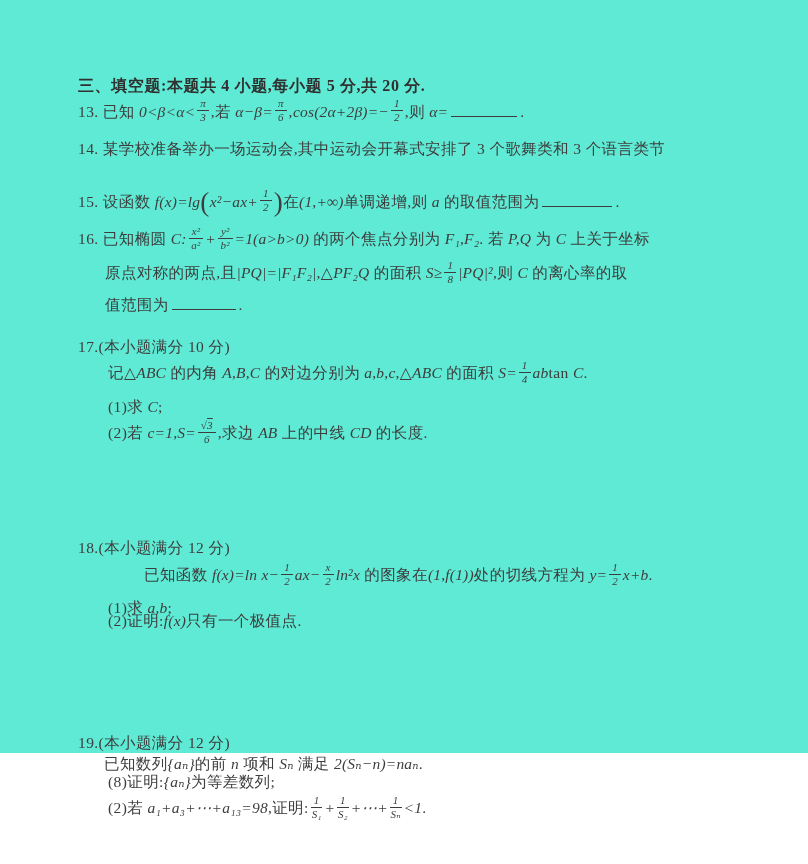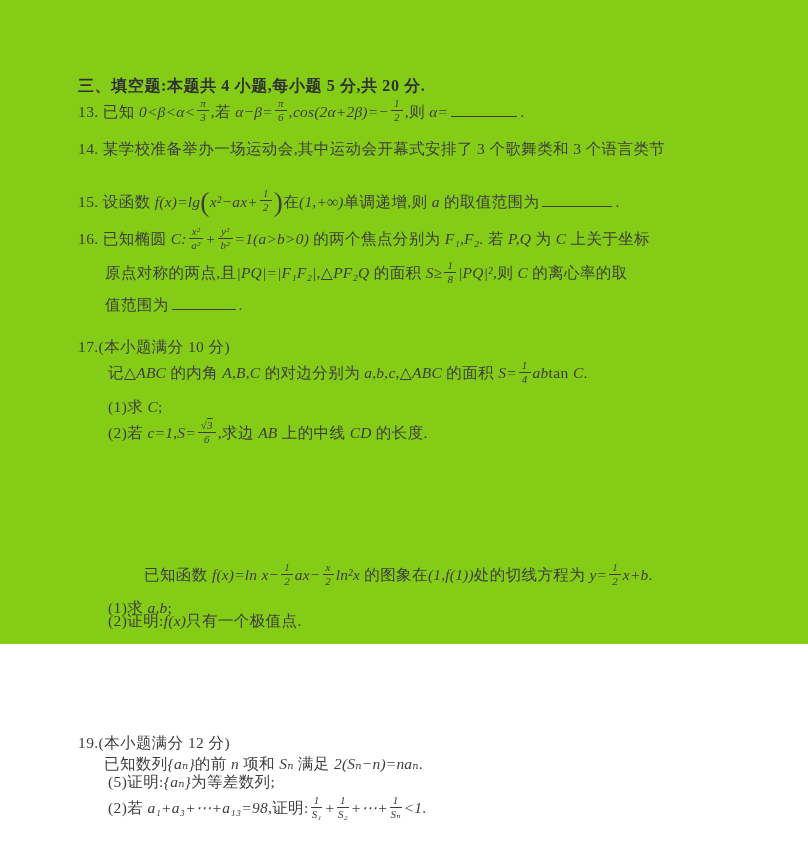--- a/index.html
+++ b/index.html
@@ -2,22 +2,22 @@
 <html><head>
 <meta charset="utf-8">
 <style>
   html,body{margin:0;padding:0;}
   body{
     width:808px;height:864px;overflow:hidden;
     background:#ffffff;
     font-family:"Liberation Serif","DejaVu Serif",serif;
   }
   .page{
-    position:relative;width:808px;height:644px;
-    background:#84cc16;
+    position:relative;width:808px;height:753px;
+    background:#5eead4;
     color:#3d3d3d;
     filter:blur(0.3px);
   }
   .line{
     position:absolute;
     font-size:15.5px;
     line-height:1.25;
     white-space:nowrap;
     letter-spacing:0.4px;
   }
@@ -67,20 +67,21 @@
   <div class="line" id="ln-q13"><span>13. 已知 </span><span class="math">0&lt;β&lt;α&lt;</span><span class="frac"><span class="math fn">π</span><span class="math fd">3</span></span><span>,若 </span><span class="math">α−β=</span><span class="frac"><span class="math fn">π</span><span class="math fd">6</span></span><span>,</span><span class="math">cos(2α+2β)=−</span><span class="frac"><span class="math fn">1</span><span class="math fd">2</span></span><span>,则 </span><span class="math">α=</span><span class="blank" style="width: 66px;"></span><span>.</span></div>
   <div class="line" id="ln-q14a"><span>14. 某学校准备举办一场运动会,其中运动会开幕式安排了 3 个歌舞类和 3 个语言类节</span></div>
   <div class="line" id="ln-q15"><span>15. 设函数 </span><span class="math">f(x)=lg</span><span class="bigp">(</span><span class="math">x²−ax+</span><span class="frac"><span class="math fn">1</span><span class="math fd">2</span></span><span class="bigp">)</span><span>在</span><span class="math">(1,+∞)</span><span>单调递增,则 </span><span class="math">a</span><span> 的取值范围为</span><span class="blank" style="width: 70px;"></span><span>.</span></div>
   <div class="line" id="ln-q16a"><span>16. 已知椭圆 </span><span class="math">C:</span><span class="frac"><span class="math fn">x²</span><span class="math fd">a²</span></span><span class="math">+</span><span class="frac"><span class="math fn">y²</span><span class="math fd">b²</span></span><span class="math">=1(a&gt;b&gt;0)</span><span> 的两个焦点分别为 </span><span class="math">F₁,F₂</span><span>. 若 </span><span class="math">P,Q</span><span> 为 </span><span class="math">C</span><span> 上关于坐标</span></div>
   <div class="line" id="ln-q16b"><span>原点对称的两点,且</span><span class="math">|PQ|=|F₁F₂|</span><span>,△</span><span class="math">PF₂Q</span><span> 的面积 </span><span class="math">S≥</span><span class="frac"><span class="math fn">1</span><span class="math fd">8</span></span><span class="math">|PQ|²</span><span>,则 </span><span class="math">C</span><span> 的离心率的取</span></div>
   <div class="line" id="ln-q16c"><span>值范围为</span><span class="blank" style="width: 64px;"></span><span>.</span></div>
   <div class="line" id="ln-q17h"><span>17.(本小题满分 10 分)</span></div>
   <div class="line" id="ln-q17b"><span>记△</span><span class="math">ABC</span><span> 的内角 </span><span class="math">A,B,C</span><span> 的对边分别为 </span><span class="math">a,b,c</span><span>,△</span><span class="math">ABC</span><span> 的面积 </span><span class="math">S=</span><span class="frac"><span class="math fn">1</span><span class="math fd">4</span></span><span class="math">ab</span><span>tan </span><span class="math">C</span><span>.</span></div>
   <div class="line" id="ln-q17p1"><span>(1)求 </span><span class="math">C</span><span>;</span></div>
   <div class="line" id="ln-q17p2"><span>(2)若 </span><span class="math">c=1,S=</span><span class="frac"><span class="math fn"><span>√</span><span class="ovl">3</span></span><span class="math fd">6</span></span><span>,求边 </span><span class="math">AB</span><span> 上的中线 </span><span class="math">CD</span><span> 的长度.</span></div>
+  <div class="line" id="ln-q18h"><span>18.(本小题满分 12 分)</span></div>
   <div class="line" id="ln-q18b"><span>已知函数 </span><span class="math">f(x)=ln x−</span><span class="frac"><span class="math fn">1</span><span class="math fd">2</span></span><span class="math">ax−</span><span class="frac"><span class="math fn">x</span><span class="math fd">2</span></span><span class="math">ln²x</span><span> 的图象在</span><span class="math">(1,f(1))</span><span>处的切线方程为 </span><span class="math">y=</span><span class="frac"><span class="math fn">1</span><span class="math fd">2</span></span><span class="math">x+b</span><span>.</span></div>
   <div class="line" id="ln-q18p1"><span>(1)求 </span><span class="math">a,b</span><span>;</span></div>
   <div class="line" id="ln-q18p2"><span>(2)证明:</span><span class="math">f(x)</span><span>只有一个极值点.</span></div>
   <div class="line" id="ln-q19h"><span>19.(本小题满分 12 分)</span></div>
   <div class="line" id="ln-q19b"><span>已知数列</span><span class="math">{aₙ}</span><span>的前 </span><span class="math">n</span><span> 项和 </span><span class="math">Sₙ</span><span> 满足 </span><span class="math">2(Sₙ−n)=naₙ</span><span>.</span></div>
-  <div class="line" id="ln-q19p1"><span>(5)证明:</span><span class="math">{aₙ}</span><span>为等差数列;</span></div>
+  <div class="line" id="ln-q19p1"><span>(8)证明:</span><span class="math">{aₙ}</span><span>为等差数列;</span></div>
   <div class="line" id="ln-q19p2"><span>(2)若 </span><span class="math">a₁+a₃+⋯+a₁₃=98</span><span>,证明:</span><span class="frac"><span class="math fn">1</span><span class="math fd">S₁</span></span><span class="math">+</span><span class="frac"><span class="math fn">1</span><span class="math fd">S₂</span></span><span class="math">+⋯+</span><span class="frac"><span class="math fn">1</span><span class="math fd">Sₙ</span></span><span class="math">&lt;1</span><span>.</span></div>
 </div>
 
 </body></html>

